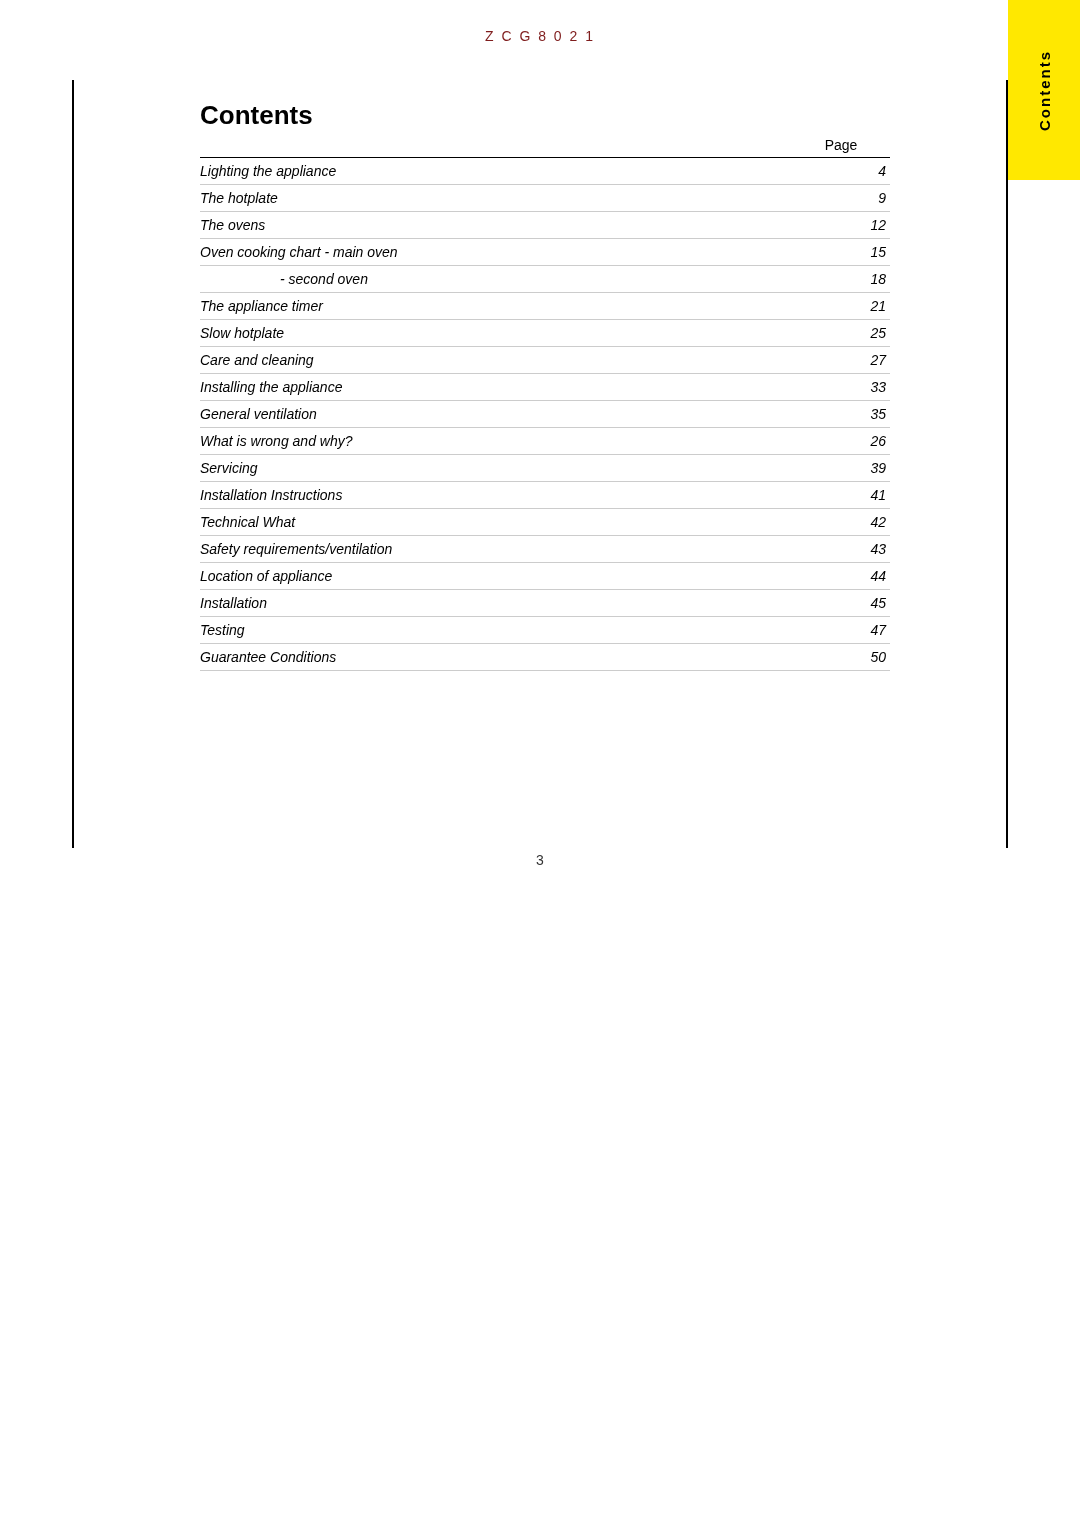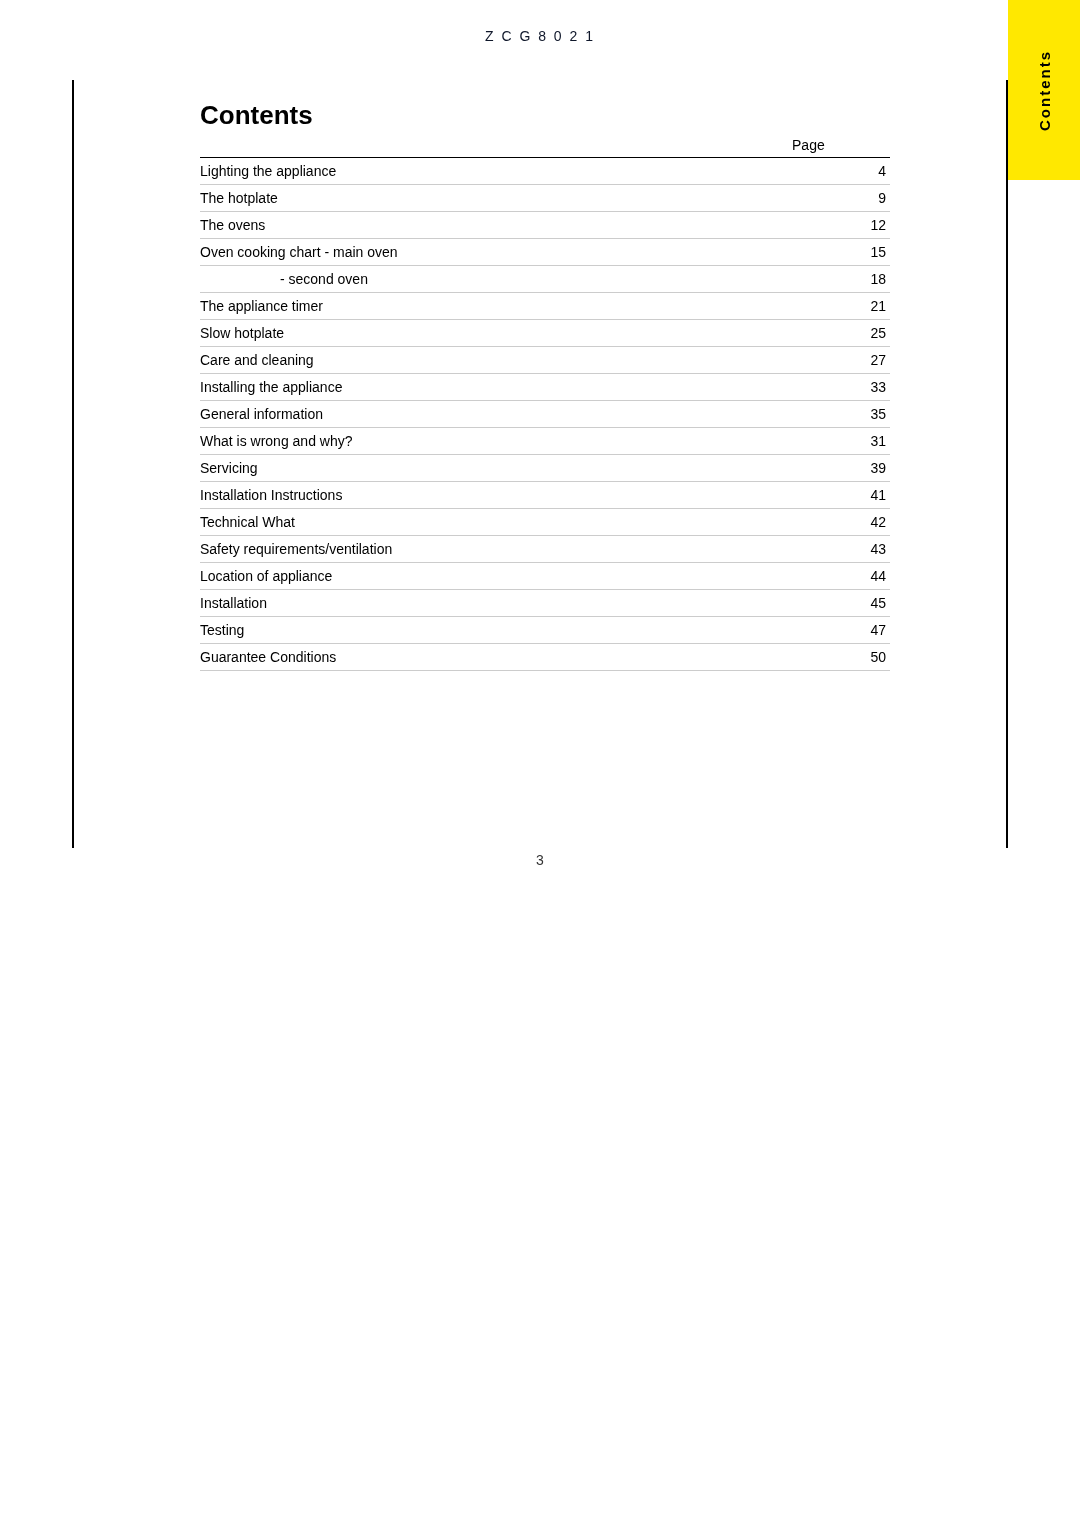--- a/index.html
+++ b/index.html
@@ -17,21 +17,21 @@
       color: #000000;
       position: relative;
       overflow: hidden;
     }
 
     .page-header {
       text-align: center;
       padding-top: 28px;
       font-size: 14px;
       letter-spacing: 2px;
-      color: #0f172a;
+      color: #7f1d1d;
     }
 
     .side-tab {
       position: absolute;
       top: 0;
       right: 0;
       width: 72px;
       height: 180px;
       background-color: #FFE800;
       display: flex;
@@ -79,35 +79,36 @@
       font-weight: bold;
       margin-bottom: 6px;
     }
 
     .contents-table {
       width: 100%;
       border-collapse: collapse;
     }
 
     .contents-table thead tr th {
-      text-align: left;
+      text-align: center;
       font-weight: normal;
       font-size: 14px;
       padding-bottom: 4px;
       border-bottom: 1px solid #000;
     }
 
     .contents-table thead tr th:first-child {
       text-align: left;
     }
 
     .contents-table tbody tr td {
       padding: 5px 0;
       font-size: 14px;
       border-bottom: 1px solid #ccc;
+      font-style: italic;
     }
 
     .contents-table tbody tr td:last-child {
       text-align: right;
       padding-right: 4px;
     }
 
     .contents-table tbody tr td.indent {
       padding-left: 80px;
     }
@@ -176,26 +177,26 @@
         </tr>
         <tr>
           <td>Care and cleaning</td>
           <td>27</td>
         </tr>
         <tr>
           <td>Installing the appliance</td>
           <td>33</td>
         </tr>
         <tr>
-          <td>General information</td>
+          <td>General ventilation</td>
           <td>35</td>
         </tr>
         <tr>
           <td>What is wrong and why?</td>
-          <td>31</td>
+          <td>26</td>
         </tr>
         <tr>
           <td>Servicing</td>
           <td>39</td>
         </tr>
         <tr>
           <td>Installation Instructions</td>
           <td>41</td>
         </tr>
         <tr>

